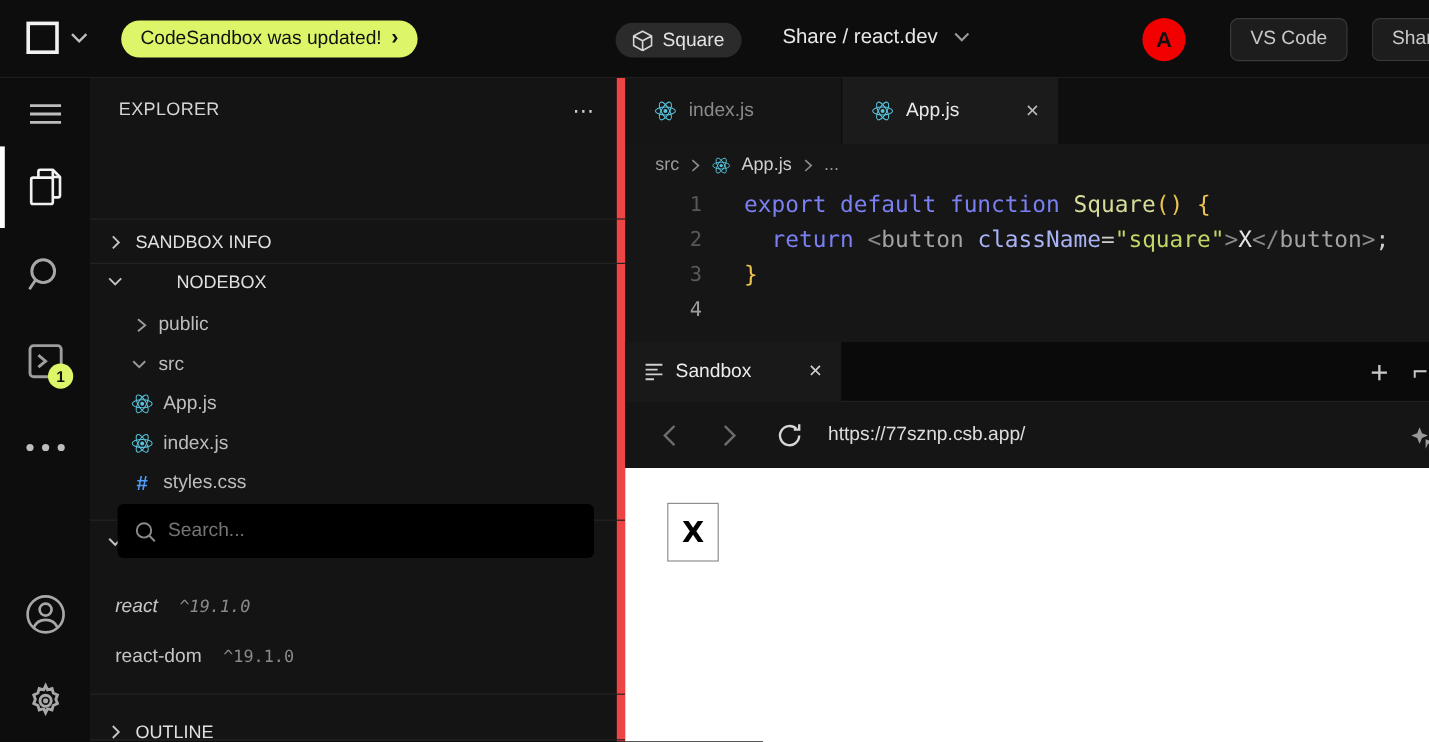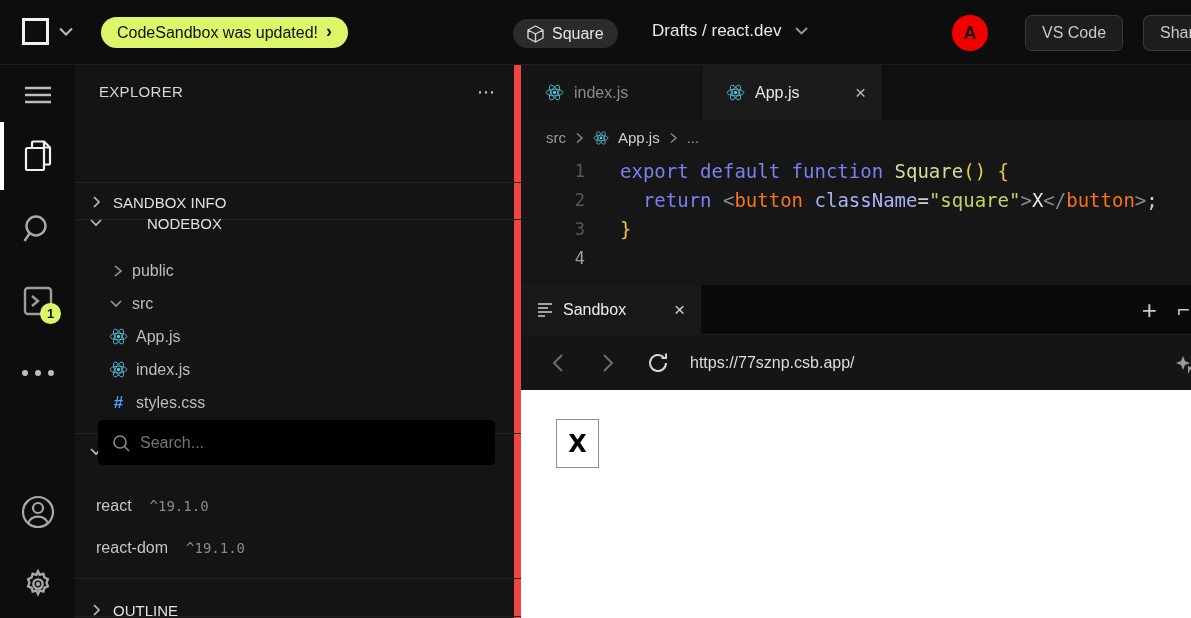--- a/index.html
+++ b/index.html
@@ -63,21 +63,21 @@
   .crumbbar { height:35px; background:#161616; display:flex; align-items:center; gap:9px;
     padding-left:25px; font-size:15px; color:#9a9a9a; flex:none; }
   .crumbbar .file { color:#cfcfcf; }
   .codearea { height:130px; background:#161616; font-family:"DejaVu Sans Mono", monospace;
     font-size:19px; flex:none; padding-top:2px; }
   .code-line { display:flex; height:29px; line-height:29px; white-space:pre; }
   .gutter { width:64px; text-align:right; color:#585858; flex:none; font-size:17px; }
   .gutter.cur { color:#9d9d9d; }
   .code-text { padding-left:35px; }
   .tok-kw { color:#7a80f2; } .tok-fn { color:#d8dc9a; } .tok-br { color:#ecc550; }
-  .tok-tag { color:#f97316;margin-top:20px; } .tok-attr { color:#a9b2f5; } .tok-str { color:#c0d667; }
+  .tok-tag { color:#a3a3a3;margin-top:20px; } .tok-attr { color:#a9b2f5; } .tok-str { color:#c0d667; }
   .tok-p { color:#8a8a8a; } .tok-plain { color:#e6e6e6; } .tok-op { color:#cfcfcf; }
   .ptabbar { height:50px; background:#0a0a0a; display:flex; align-items:center; flex:none;
     border-bottom:1px solid #1f1f1f; position:relative; }
   .ptab { width:180px; height:50px; background:#191919; display:flex; align-items:center;
     gap:10px; padding:0 16px; color:#ececec; font-size:16px; }
   .ptab .close { margin-left:auto; color:#d0d0d0; font-size:19px; }
   .ptab-actions { position:absolute; right:0; top:0; height:50px; display:flex; align-items:center;
     gap:20px; padding-right:2px; color:#b9b9b9; }
   .plus { font-size:26px; font-weight:300; color:#c9c9c9; }
   .bracket-ic { font-size:22px; color:#c9c9c9; width:12px; overflow:hidden; display:inline-block; }
@@ -108,21 +108,21 @@
     <span>CodeSandbox was updated!</span>
     <span class="chev-txt">›</span>
   </div>
   <div class="sandbox-badge">
     <svg width="17" height="18" viewBox="0 0 17 18">
         <path d="M8.5 1 L16 5 L16 13 L8.5 17 L1 13 L1 5 Z M1 5 L8.5 9 L16 5 M8.5 9 L8.5 17" stroke="#d6d6d6" stroke-width="1.4" fill="none" stroke-linejoin="round"></path>
       </svg>
     <span>Square</span>
   </div>
   <div class="tb-breadcrumb">
-    <span>Drafts / react.dev</span>
+    <span>Share / react.dev</span>
     <svg width="13" height="8" viewBox="0 0 13 8">
         <path d="M1 1 L6.5 6.5 L12 1" stroke="#9a9a9a" stroke-width="1.8" fill="none"></path>
       </svg>
   </div>
   <div class="avatar">
     <span>A</span>
   </div>
   <div class="tb-btn btn-vscode">
     <span>VS Code</span>
   </div>
@@ -188,21 +188,21 @@
       <span class="dots">⋯</span>
     </div>
     <div class="divider" style="top:117px;"></div>
     <div class="sb-row section-row" style="top:119px;">
       <svg width="22" height="14" viewBox="0 0 22 14">
           <path d="M9 2 L14 7 L9 12" stroke="#c3c3c3" stroke-width="1.6" fill="none"></path>
         </svg>
       <span>SANDBOX INFO</span>
     </div>
     <div class="divider" style="top:154px;"></div>
-    <div class="sb-row section-row" style="top:140px;gap:40px;">
+    <div class="sb-row section-row" style="top:152px;gap:40px;">
       <svg width="22" height="14" viewBox="0 0 22 14">
           <path d="M6 4 L11 9 L16 4" stroke="#c3c3c3" stroke-width="1.6" fill="none"></path>
         </svg>
       <span>NODEBOX</span>
     </div>
     <div class="sb-row tree-row" style="top:189px; padding-left:37px;">
       <svg width="12" height="14" viewBox="0 0 12 14">
           <path d="M3 2 L9 7 L3 12" stroke="#9a9a9a" stroke-width="1.6" fill="none"></path>
         </svg>
       <span>public</span>
@@ -252,21 +252,21 @@
         </svg>
       <span>DEPENDENCIES</span>
     </div>
     <div class="searchbox">
       <svg width="18" height="18" viewBox="0 0 18 18">
           <circle cx="8" cy="8" r="6" stroke="#8a8a8a" stroke-width="1.6" fill="none"></circle>
           <path d="M12.5 12.5 L17 17" stroke="#8a8a8a" stroke-width="1.6"></path>
         </svg>
       <span>Search...</span>
     </div>
-    <div class="sb-row dep-row" style="top:424px;">
+    <div class="sb-row dep-row" style="top:424px;font-style:italic;">
       <span>react</span>
       <span class="dep-version">^19.1.0</span>
     </div>
     <div class="sb-row dep-row" style="top:466px;">
       <span>react-dom</span>
       <span class="dep-version">^19.1.0</span>
     </div>
     <div class="divider" style="top:513px;"></div>
     <div class="sb-row section-row" style="top:527px;">
       <svg width="22" height="14" viewBox="0 0 22 14">

